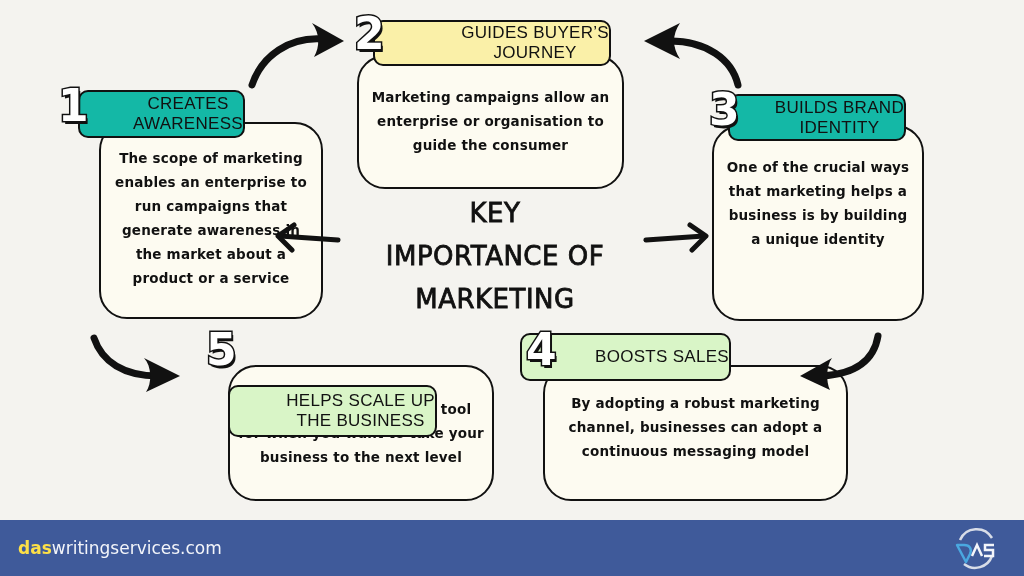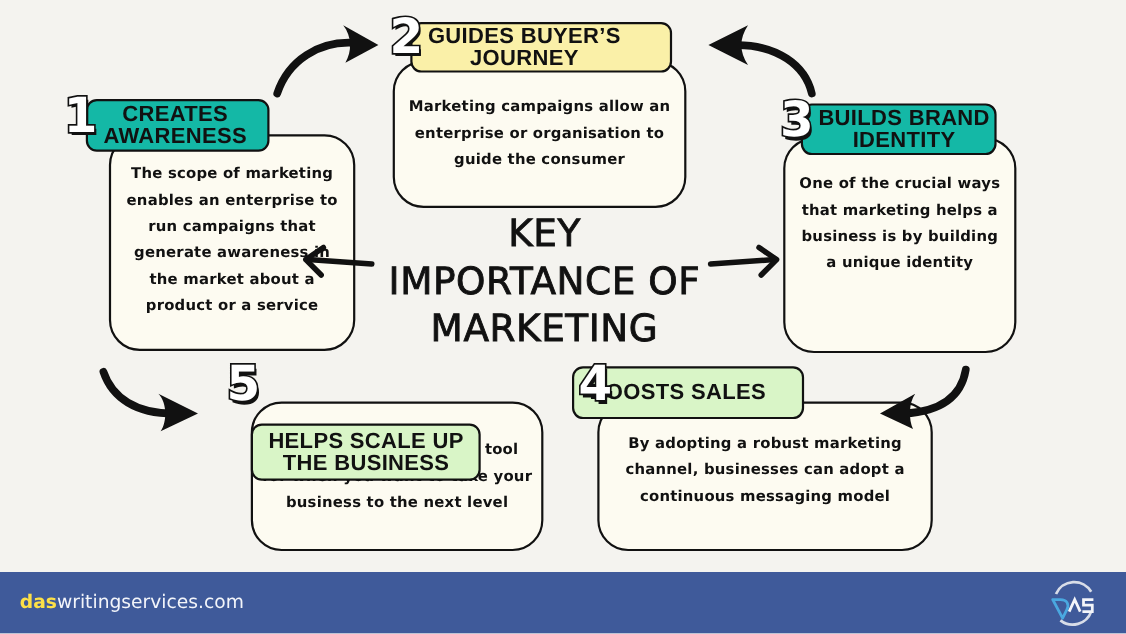--- a/index.html
+++ b/index.html
@@ -21,25 +21,25 @@
     font-size: 13.5px;
     font-weight: bold;
     line-height: 24px;
     letter-spacing: 0.2px;
   }
   .card-body p { width: 100%; }
   .card-header {
     position: absolute;
     border: 2.5px solid #111;
     border-radius: 10px;
-    display: flex; align-items: center; justify-content: flex-start;
+    display: flex; align-items: center; justify-content: flex-end;
     text-align: center;
     font-family: "Liberation Sans", sans-serif;
-    font-weight: bold;
-    font-size: 20px;
+    font-weight: normal;
+    font-size: 17px;
     line-height: 20px;
     letter-spacing: 0.3px;
     padding-left: 14px;
     color: #111;
   }
   .pink { background: #14b8a6; }
   .yellow { background: #faf0a8; }
   .green { background: #d9f5c7; }
   .badge {
     position: absolute;
@@ -50,21 +50,21 @@
     color: #fff;
     -webkit-text-stroke: 3px #111;
     paint-order: stroke fill;
     text-shadow: 2px 3px 0 #111;
   }
   .center-title {
     position: absolute;
     left: 330px; top: 192px; width: 330px;
     text-align: center;
     font-family: "DejaVu Sans", sans-serif;
-    font-size: 34px;
+    font-size: 26px;
     line-height: 43px;
     font-weight: normal;
     letter-spacing: 0.5px;
     color: #111;
     -webkit-text-stroke: 0.8px #111;
   }
   .arrow { position: absolute; }
   .footer {
     position: absolute; left: 0; top: 520px; width: 1024px; height: 56px;
     background: #3f5a9a;

